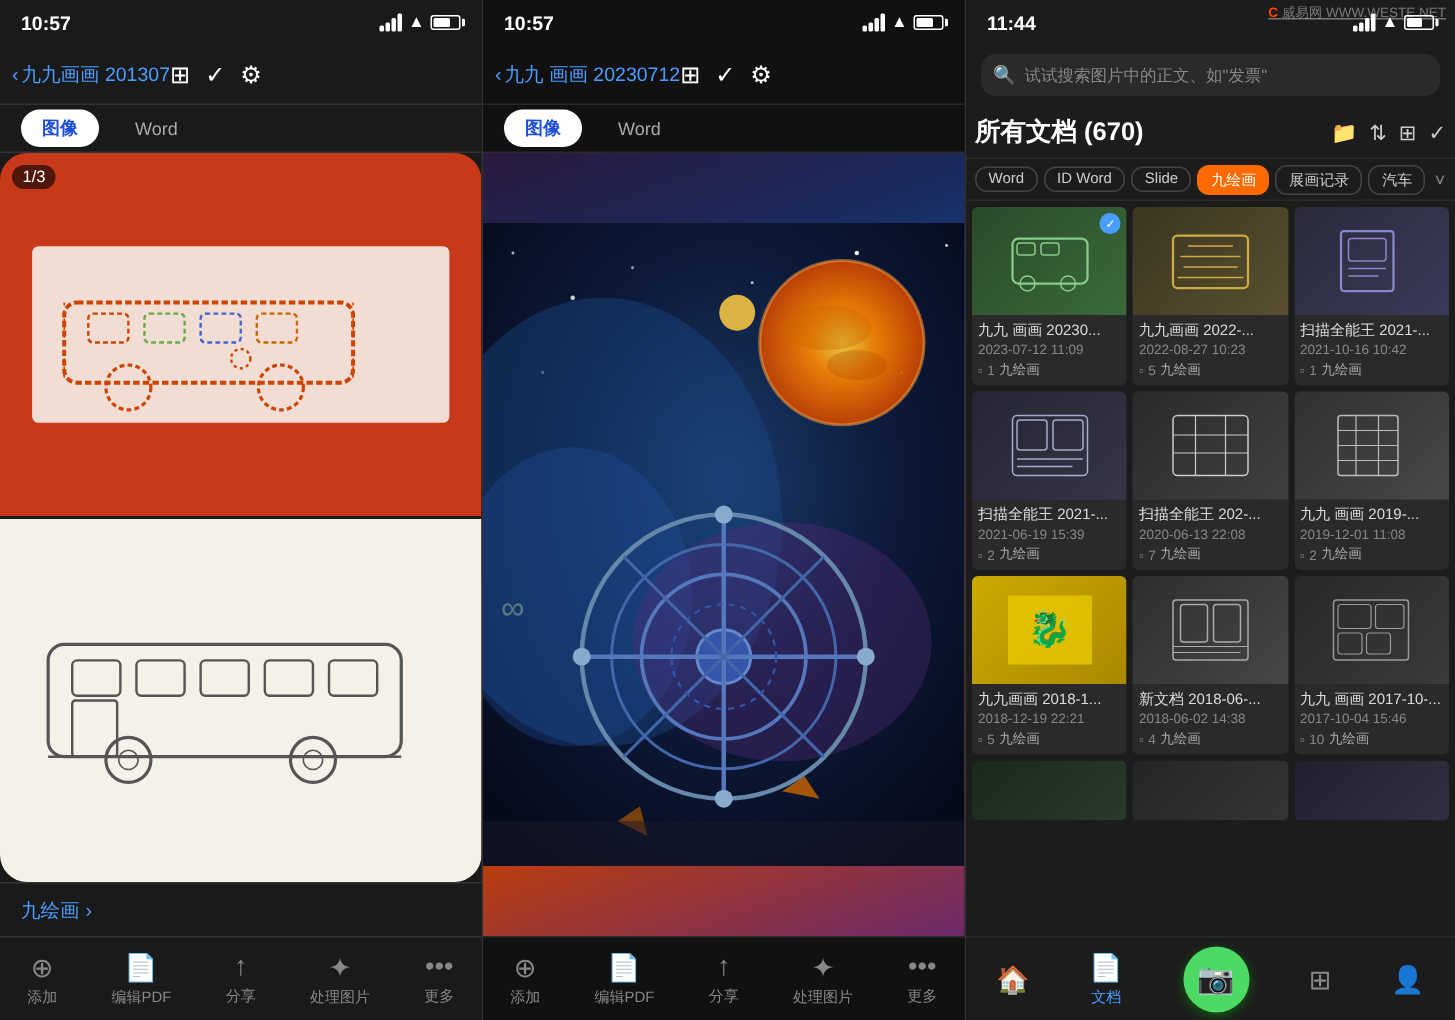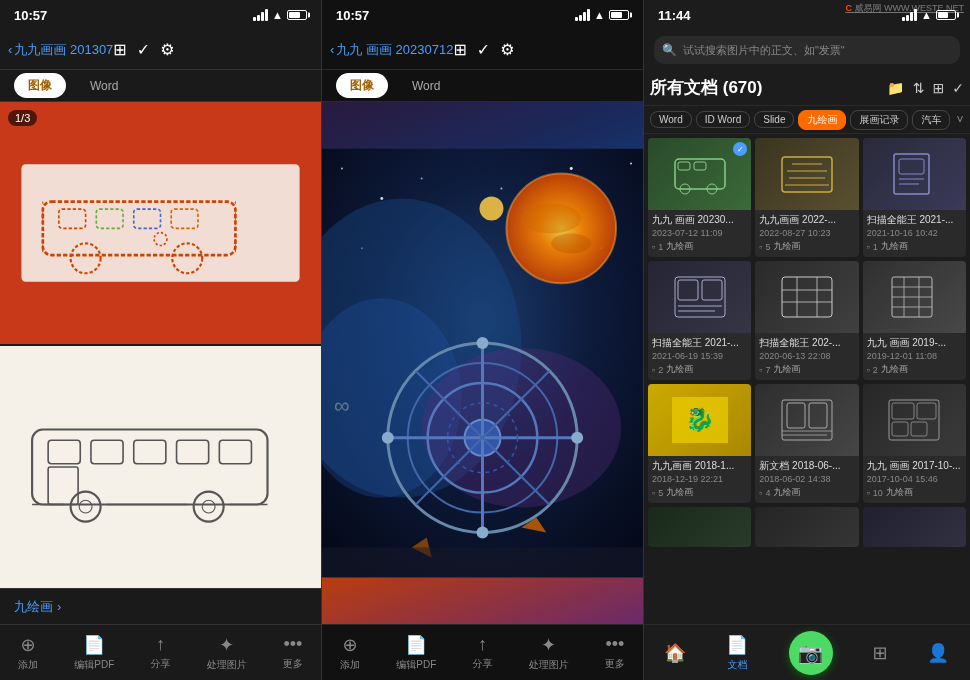--- a/index.html
+++ b/index.html
@@ -110,30 +110,31 @@
     .tab-bar2 { background: #111; border-bottom: 1px solid #2a2a2a; }
     .tab-item {
       padding: 4px 14px;
       border-radius: 14px;
       font-size: 12px;
       color: #aaa;
       cursor: pointer;
     }
     .tab-item.active {
       background: #fff;
-      color: #a16207;
+      color: #1d4ed8;
       font-weight: 600;
     }
 
     
     .image-area {
       flex: 1;
       background: #111;
       overflow: hidden;
       position: relative;
+      border-radius: 18px;
     }
 
     .image-count {
       position: absolute;
       top: 8px;
       left: 8px;
       background: rgba(0,0,0,0.6);
       color: #fff;
       font-size: 11px;
       padding: 2px 7px;

